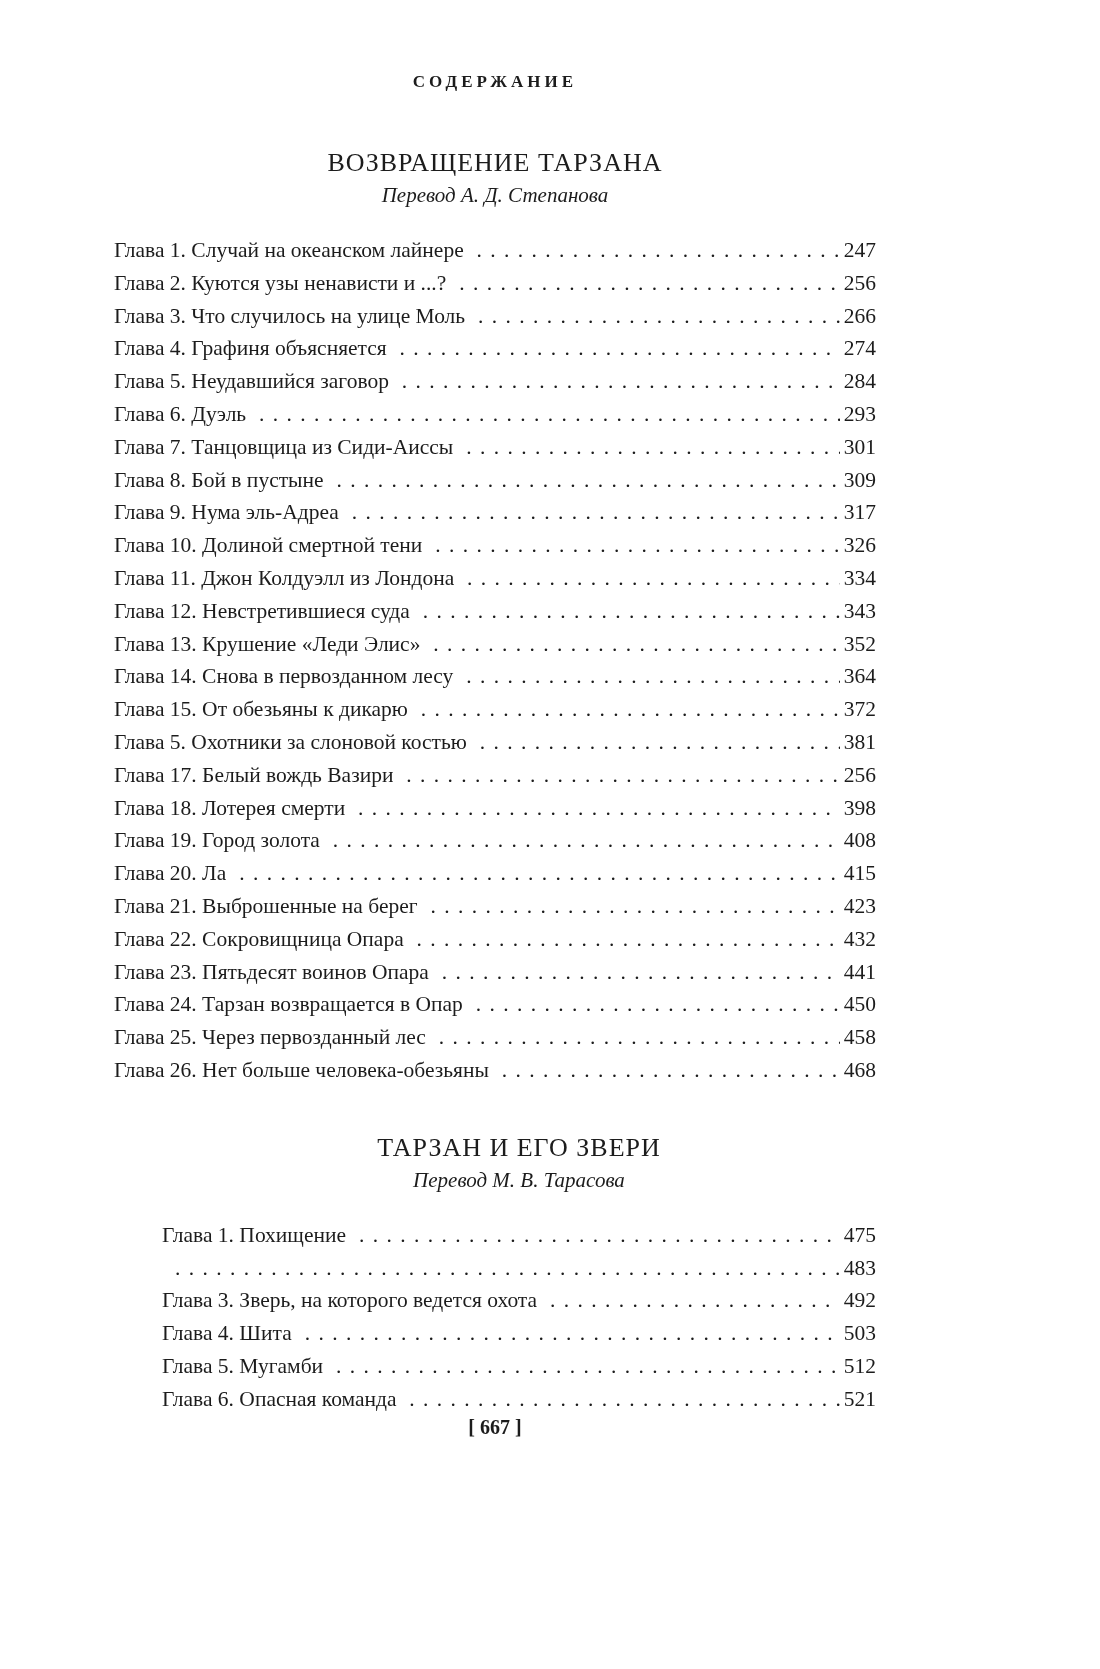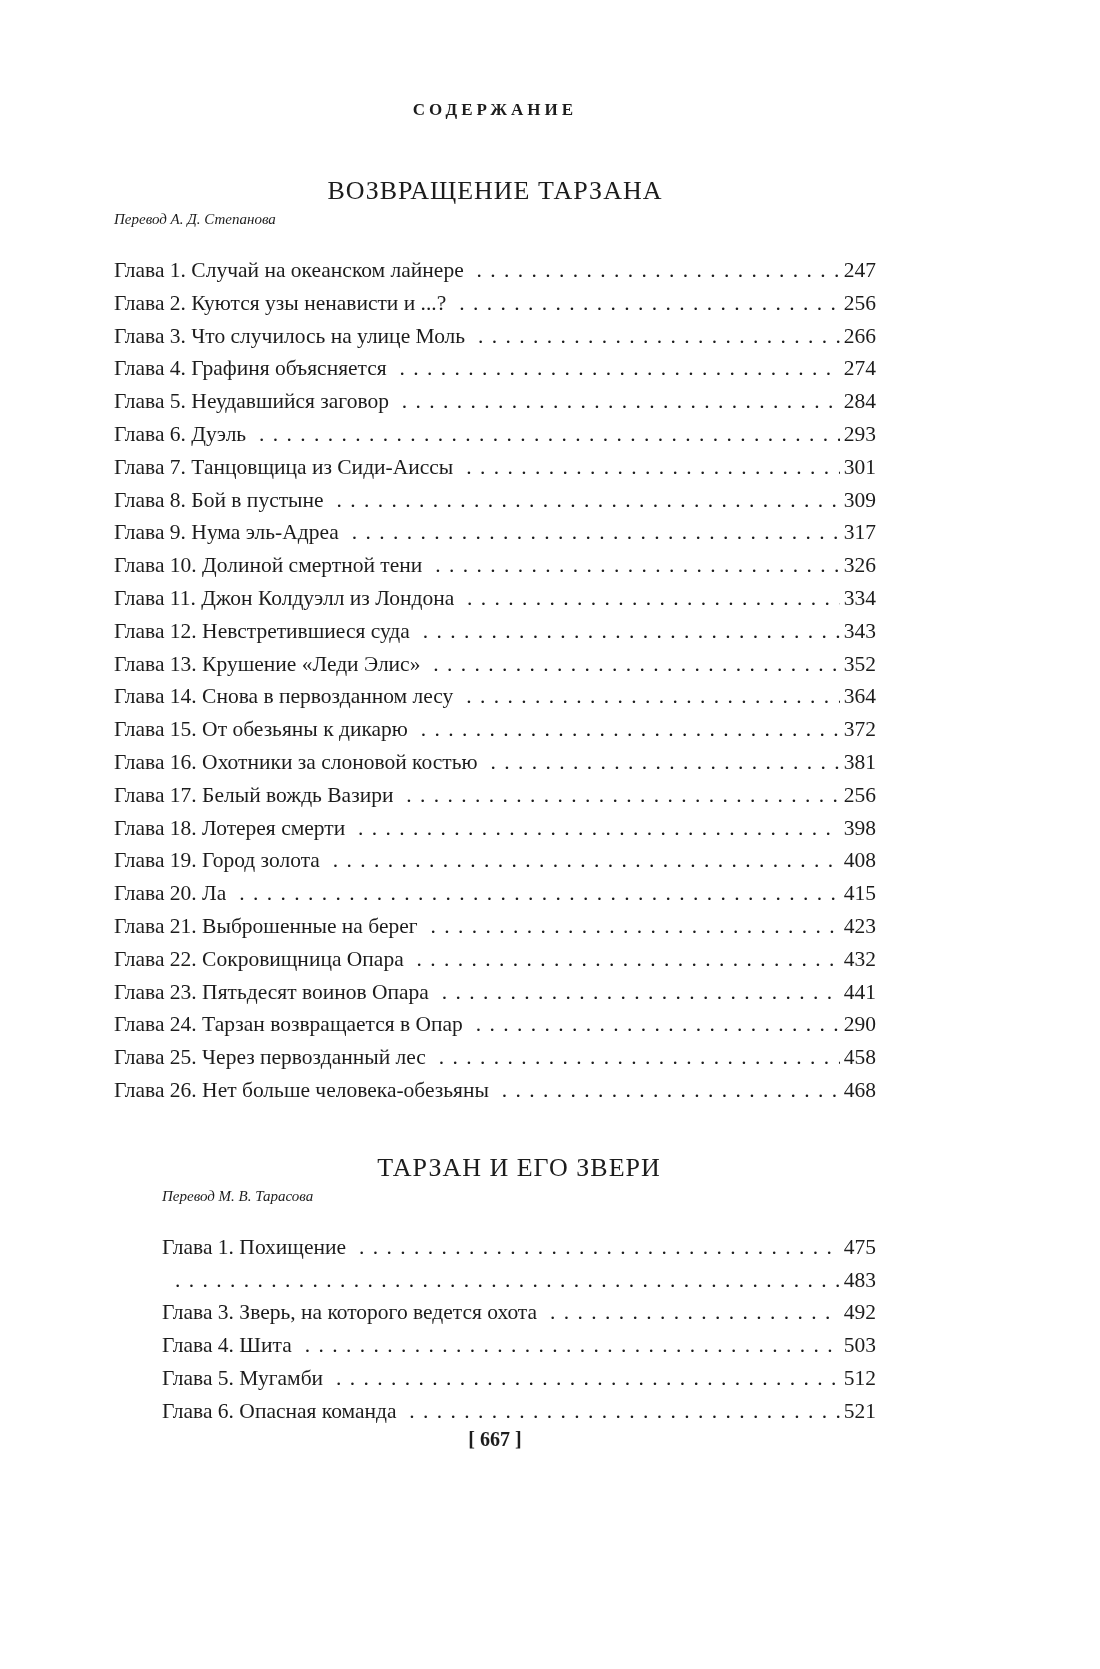--- a/index.html
+++ b/index.html
@@ -9,21 +9,21 @@
     color: #1c1c1c;
     font-family: "Liberation Serif", "DejaVu Serif", serif;
   }
   .sheet {
     position: relative;
     width: 1100px;
     min-height: 1669px;
     margin: 0 auto;
     background: #ffffff;
     box-sizing: border-box;
-    padding-top: 100px;
+    padding-top: 72px;
   }
   .page {
     width: 762px;
     margin-left: 114px;
   }
   .contents-heading {
     font-size: 17px;
     font-weight: bold;
     letter-spacing: 4px;
     text-align: center;
@@ -35,21 +35,22 @@
   }
   .sec-title {
     font-size: 26px;
     font-weight: normal;
     letter-spacing: 1px;
     text-align: center;
     margin: 0 0 5px 0;
   }
   .sec-subtitle {
     font-style: italic;
-    font-size: 15px;
+    font-size: 21px;
+    text-align: center;
     margin: 0 0 26px 0;
   }
   .toc-row {
     display: flex;
     align-items: baseline;
     font-size: 21.5px;
     line-height: 32.8px;
   }
   .toc-title {
     white-space: nowrap;
@@ -152,21 +153,21 @@
             <span class="toc-title">Глава 14. Снова в первозданном лесу</span>
             <span class="leader"> . . . . . . . . . . . . . . . . . . . . . . . . . . . . . . . . . . . . . . . . . . . . . . . . . . . . . . . . . . . . . . . . . . . . . . . . . . . . . . . . . . . . . . . . . . . . . . . . . . . . . . . . . . . . . . . . . . . . . . . . . . . . . . . . . . . . . . . . . . . . . . . . . . . . . . . . . . . . . . . .</span>
             <span class="toc-page">364</span>
           </div>
           <div class="toc-row">
             <span class="toc-title">Глава 15. От обезьяны к дикарю</span>
             <span class="leader"> . . . . . . . . . . . . . . . . . . . . . . . . . . . . . . . . . . . . . . . . . . . . . . . . . . . . . . . . . . . . . . . . . . . . . . . . . . . . . . . . . . . . . . . . . . . . . . . . . . . . . . . . . . . . . . . . . . . . . . . . . . . . . . . . . . . . . . . . . . . . . . . . . . . . . . . . . . . . . . . .</span>
             <span class="toc-page">372</span>
           </div>
           <div class="toc-row">
-            <span class="toc-title">Глава 16. Охотники за слоновой костью</span>
+            <span class="toc-title">Глава 5. Охотники за слоновой костью</span>
             <span class="leader"> . . . . . . . . . . . . . . . . . . . . . . . . . . . . . . . . . . . . . . . . . . . . . . . . . . . . . . . . . . . . . . . . . . . . . . . . . . . . . . . . . . . . . . . . . . . . . . . . . . . . . . . . . . . . . . . . . . . . . . . . . . . . . . . . . . . . . . . . . . . . . . . . . . . . . . . . . . . . . . . .</span>
             <span class="toc-page">381</span>
           </div>
           <div class="toc-row">
             <span class="toc-title">Глава 17. Белый вождь Вазири</span>
             <span class="leader"> . . . . . . . . . . . . . . . . . . . . . . . . . . . . . . . . . . . . . . . . . . . . . . . . . . . . . . . . . . . . . . . . . . . . . . . . . . . . . . . . . . . . . . . . . . . . . . . . . . . . . . . . . . . . . . . . . . . . . . . . . . . . . . . . . . . . . . . . . . . . . . . . . . . . . . . . . . . . . . . .</span>
             <span class="toc-page">256</span>
           </div>
           <div class="toc-row">
             <span class="toc-title">Глава 18. Лотерея смерти</span>
@@ -194,21 +195,21 @@
             <span class="toc-page">432</span>
           </div>
           <div class="toc-row">
             <span class="toc-title">Глава 23. Пятьдесят воинов Опара</span>
             <span class="leader"> . . . . . . . . . . . . . . . . . . . . . . . . . . . . . . . . . . . . . . . . . . . . . . . . . . . . . . . . . . . . . . . . . . . . . . . . . . . . . . . . . . . . . . . . . . . . . . . . . . . . . . . . . . . . . . . . . . . . . . . . . . . . . . . . . . . . . . . . . . . . . . . . . . . . . . . . . . . . . . . .</span>
             <span class="toc-page">441</span>
           </div>
           <div class="toc-row">
             <span class="toc-title">Глава 24. Тарзан возвращается в Опар</span>
             <span class="leader"> . . . . . . . . . . . . . . . . . . . . . . . . . . . . . . . . . . . . . . . . . . . . . . . . . . . . . . . . . . . . . . . . . . . . . . . . . . . . . . . . . . . . . . . . . . . . . . . . . . . . . . . . . . . . . . . . . . . . . . . . . . . . . . . . . . . . . . . . . . . . . . . . . . . . . . . . . . . . . . . .</span>
-            <span class="toc-page">290</span>
+            <span class="toc-page">450</span>
           </div>
           <div class="toc-row">
             <span class="toc-title">Глава 25. Через первозданный лес</span>
             <span class="leader"> . . . . . . . . . . . . . . . . . . . . . . . . . . . . . . . . . . . . . . . . . . . . . . . . . . . . . . . . . . . . . . . . . . . . . . . . . . . . . . . . . . . . . . . . . . . . . . . . . . . . . . . . . . . . . . . . . . . . . . . . . . . . . . . . . . . . . . . . . . . . . . . . . . . . . . . . . . . . . . . .</span>
             <span class="toc-page">458</span>
           </div>
           <div class="toc-row">
             <span class="toc-title">Глава 26. Нет больше человека-обезьяны</span>
             <span class="leader"> . . . . . . . . . . . . . . . . . . . . . . . . . . . . . . . . . . . . . . . . . . . . . . . . . . . . . . . . . . . . . . . . . . . . . . . . . . . . . . . . . . . . . . . . . . . . . . . . . . . . . . . . . . . . . . . . . . . . . . . . . . . . . . . . . . . . . . . . . . . . . . . . . . . . . . . . . . . . . . . .</span>
             <span class="toc-page">468</span>

